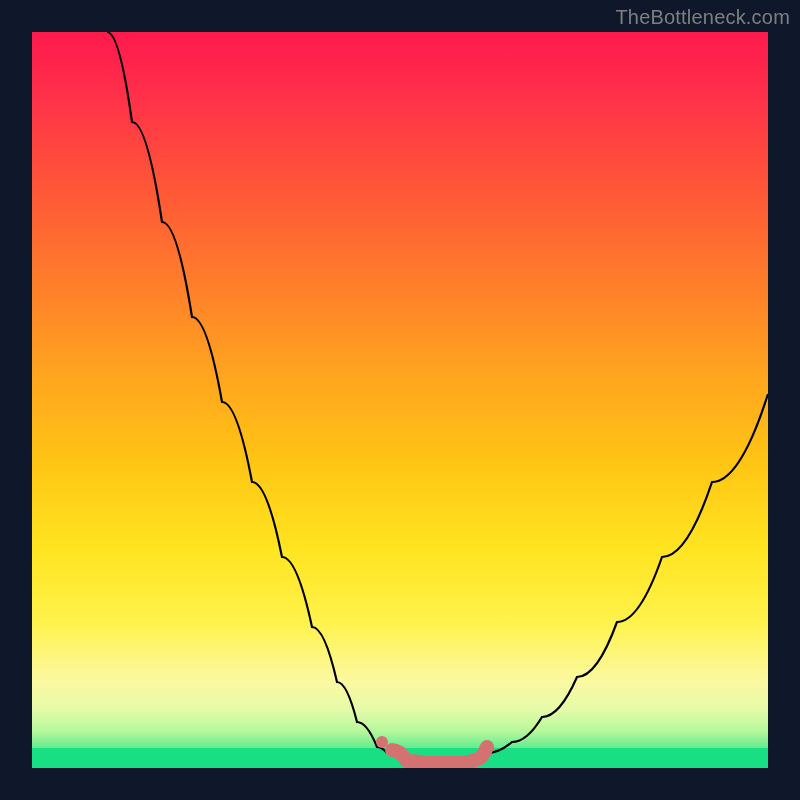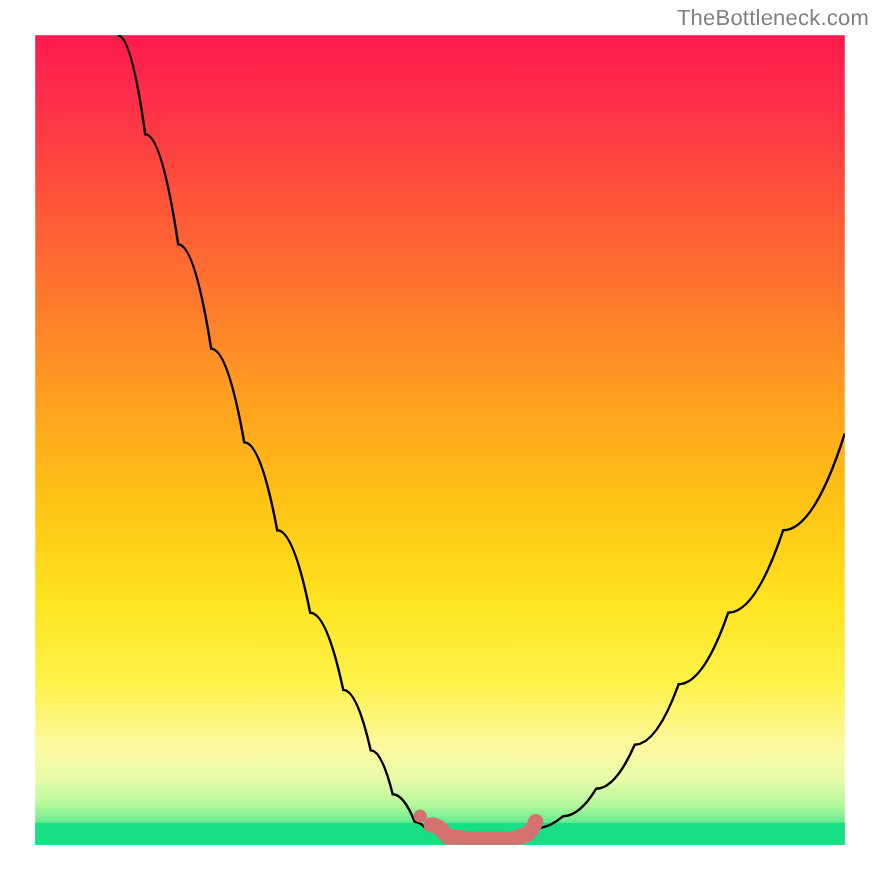--- a/index.html
+++ b/index.html
@@ -10,21 +10,21 @@
     background: #000;
     overflow: hidden;
     font-family: Arial, Helvetica, sans-serif;
   }
   .frame {
     position: absolute;
     left: 0;
     top: 0;
     width: 800px;
     height: 800px;
-    background: #ffffff;
+    background: #0f172a;
     text-align: right;
   }
   .plot {
     position: absolute;
     left: 32px;
     top: 32px;
     width: 736px;
     height: 736px;
     background: linear-gradient(
       to bottom,

